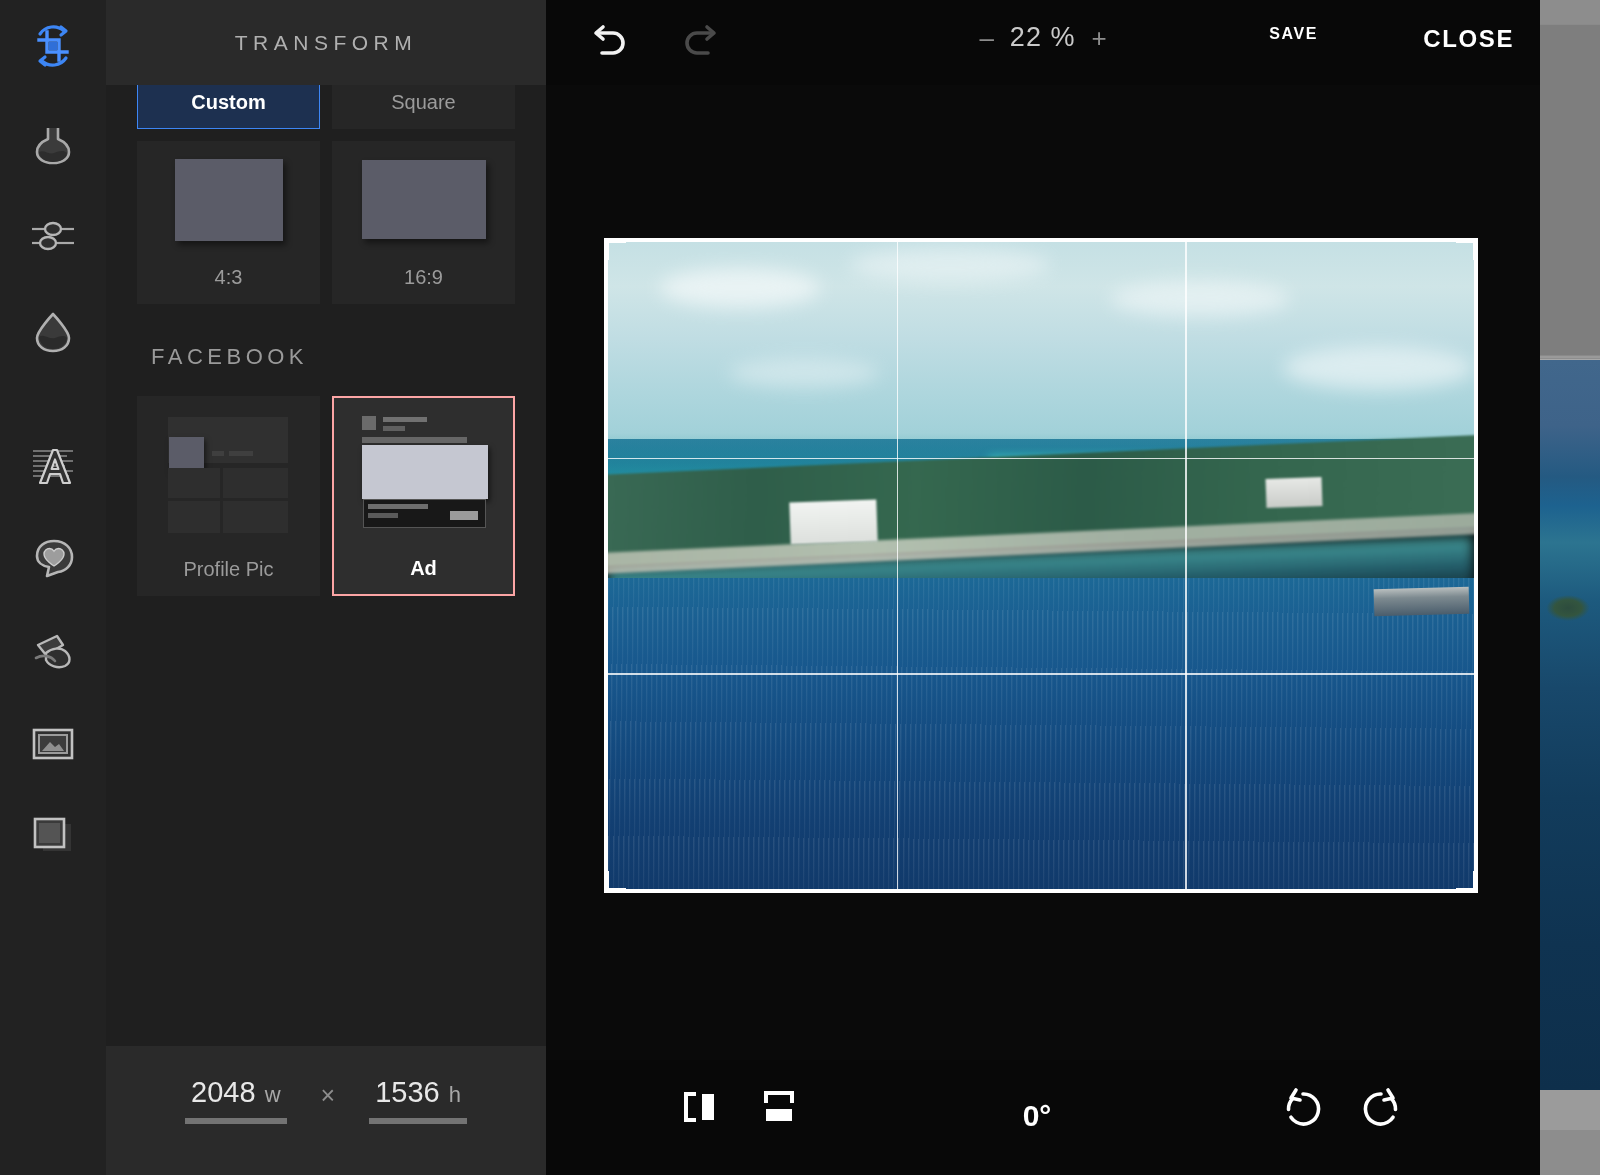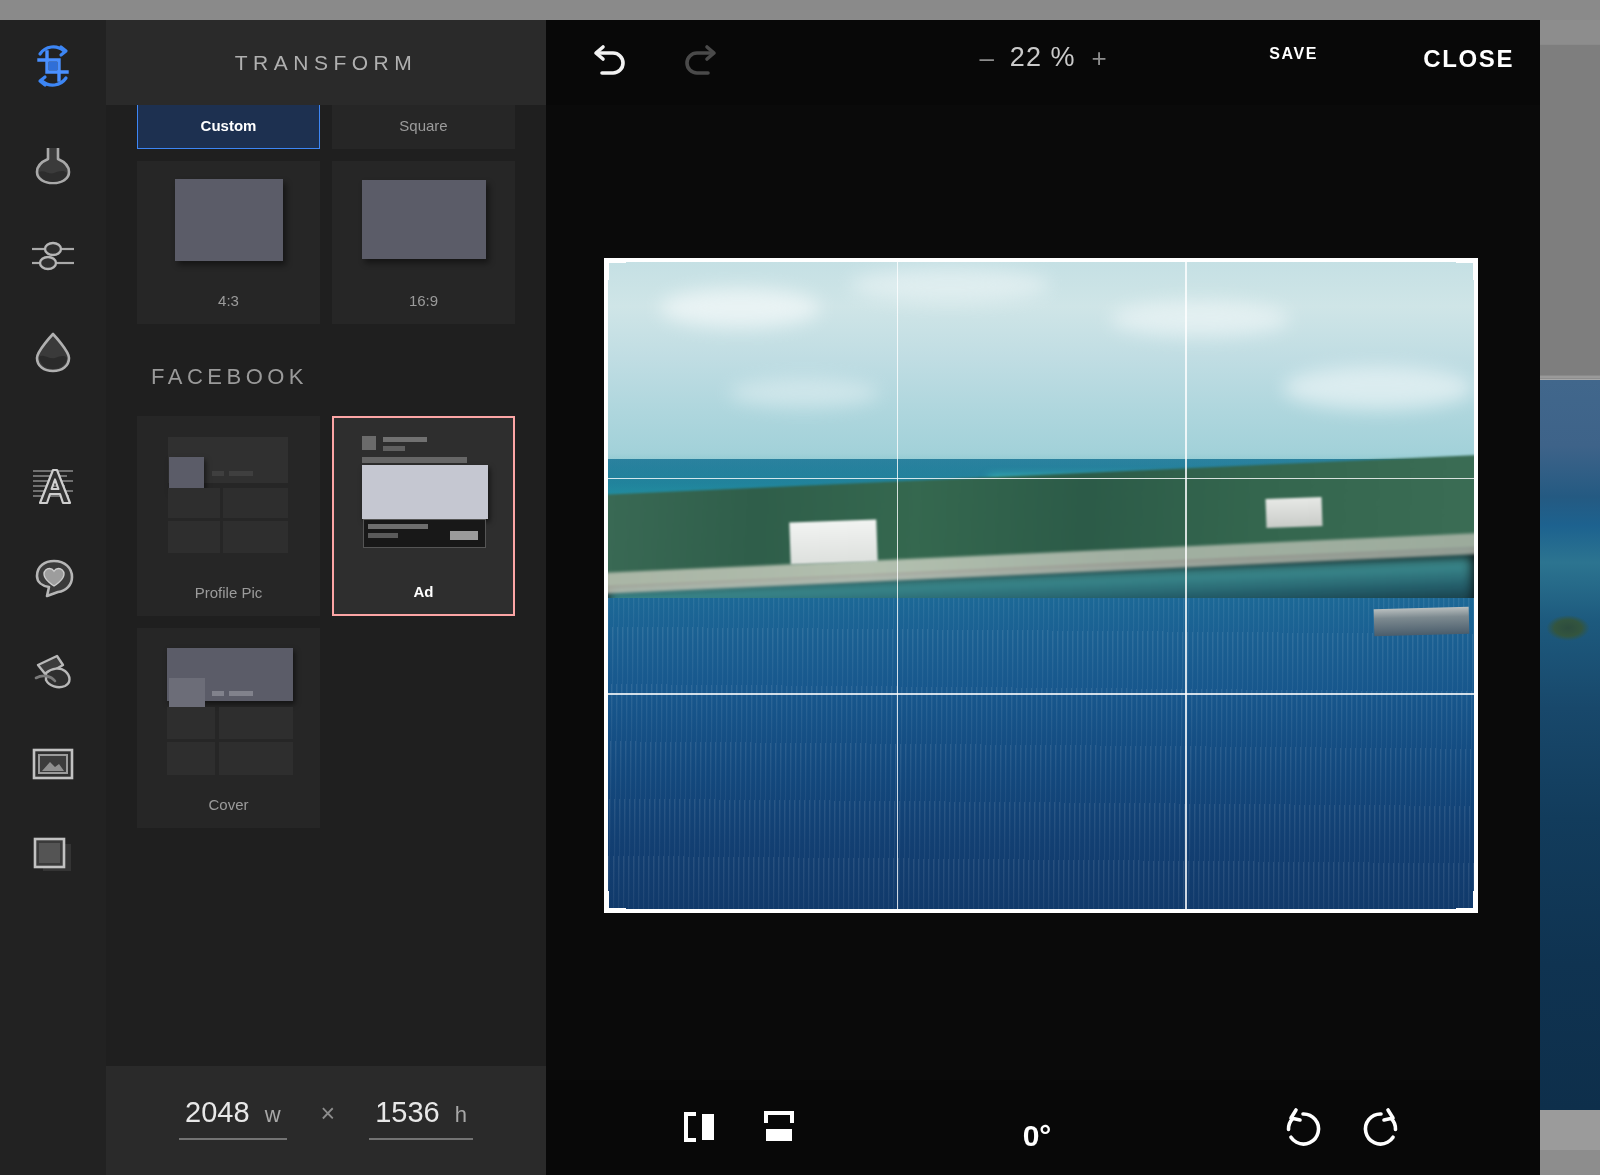--- a/index.html
+++ b/index.html
@@ -2,21 +2,21 @@
 <html><head>
 <meta charset="utf-8">
 <style>
   * { box-sizing: border-box; margin: 0; padding: 0; }
   html, body {
     width: 1600px; height: 1175px;
     background: #8a8a8a;
     font-family: "Liberation Sans", sans-serif;
     overflow: hidden;
   }
-  #app { position: relative; width: 1600px; height: 1081px; margin-top: 20px; }
+  #app { position: relative; width: 1600px; height: 1081px; }
 
   
   .bg-desktop { position:absolute; inset:0; background:#8a8a8a; }
   .bg-strip-a { position:absolute; left:1540px; top:0; width:60px; height:24px; background:#8d8d8d; }
   .bg-strip-b { position:absolute; left:1540px; top:25px; width:60px; height:330px; background:#7e7e7e; }
   .bg-strip-c { position:absolute; left:1540px; top:356px; width:60px; height:2px; background:#9a9a9a; }
   .bg-strip-d { position:absolute; left:1540px; top:358px; width:60px; height:1px; background:#8e8e8e; }
   .bg-strip-e { position:absolute; left:1540px; top:359px; width:60px; height:1px; background:#a8a8a8; }
   .bg-strip-f { position:absolute; left:1540px; top:360px; width:60px; height:730px;
                 background:linear-gradient(180deg,#41678c 0%, #3e6389 9%, #245a82 16%,
@@ -45,42 +45,42 @@
                 background:#1f1f1f; overflow:hidden; }
   .scroll-inner { position:absolute; left:0; top:-119px; width:440px; }
 
   .grid2 { display:grid; grid-template-columns:183px 183px; gap:12px 12px;
            padding:0 32px 0 31px; }
   .tile { position:relative; height:163px; background:#262626; border:1px solid transparent;
           display:flex; flex-direction:column; align-items:center; justify-content:flex-end; }
   .tile.sel { background:#1d3050; border:1px solid #3d86f5; }
   .tile-thumbwrap { position:absolute; left:0; right:0; top:0; bottom:46px;
                     display:flex; align-items:center; justify-content:center; }
-  .tile-label { color:#9b9b9b; font-size:15px; padding-bottom:14px; }
+  .tile-label { color:#9b9b9b; font-size:20px; padding-bottom:14px; }
   .tile.sel .tile-label { color:#ffffff; font-weight:bold; }
 
   .thumb-gray { background:#5b5c68; box-shadow:3px 4px 6px rgba(0,0,0,.45); }
 
   .section-title { color:#9a9a9a; font-size:22px; letter-spacing:4.5px;
                    padding:40px 0 26px 45px; }
 
   
   .mock { position:relative; width:124px; height:120px; }
   .mk { position:absolute; }
   .bar { background:#4d4d4d; }
   .barlt { background:#9e9e9e; }
   .blk { background:#303030; }
   .blk2 { background:#2e2e2e; }
   .hl { background:#5b5c68; box-shadow:2px 3px 5px rgba(0,0,0,.5); }
   .hl2 { background:#c5c7d1; box-shadow:2px 3px 5px rgba(0,0,0,.55); }
 
   
   .panel-foot { position:absolute; left:0; top:1046px; width:440px; height:129px; background:#2a2a2a; }
   .dims { display:flex; align-items:center; justify-content:center; gap:34px; padding-top:30px; }
-  .dimfield { display:flex; align-items:baseline; gap:15px; border-bottom:2px solid #737373;
+  .dimfield { display:flex; align-items:baseline; gap:9px; border-bottom:6px solid #737373;
               padding:0 6px 9px 6px; }
   .dimval { color:#e8e8e8; font-size:29px; }
   .dimunit { color:#a7a7a7; font-size:22px; }
   .dimx { color:#8d8d8d; font-size:25px; padding-bottom:9px; }
 
   
   .vscroll { position:absolute; left:530px; top:325px; width:7px; height:715px;
              background:#6d6d6d; border-radius:4px; }
 
   
@@ -336,35 +336,20 @@
                   <div class="mk" style="left:1px;top:86px;width:123px;height:29px;background:#181818;border:1px solid #555;"></div>
                   <div class="mk bar" style="left:6px;top:91px;width:60px;height:5px;background:#6e6e6e"></div>
                   <div class="mk bar" style="left:6px;top:100px;width:30px;height:5px;background:#5a5a5a"></div>
                   <div class="mk" style="left:88px;top:98px;width:28px;height:9px;background:#9b9b9b"></div>
                 </div>
               </div>
               <div class="tile-label">Ad</div>
             </div>
 
 
-            <div class="tile" style="height:200px">
-              <div class="tile-thumbwrap">
-                <div class="mock">
-                  <div class="mk hl" style="left:0px;top:3px;width:126px;height:53px;"></div>
-                  <div class="mk" style="left:2px;top:33px;width:36px;height:33px;background:#6c6d78;"></div>
-                  <div class="mk bar" style="left:45px;top:46px;width:12px;height:5px;background:#8b8c95;opacity:.8"></div>
-                  <div class="mk bar" style="left:62px;top:46px;width:24px;height:5px;background:#8b8c95;opacity:.8"></div>
-                  <div class="mk blk2" style="left:0px;top:62px;width:48px;height:32px;"></div>
-                  <div class="mk blk2" style="left:52px;top:62px;width:74px;height:32px;"></div>
-                  <div class="mk blk2" style="left:0px;top:97px;width:48px;height:33px;"></div>
-                  <div class="mk blk2" style="left:52px;top:97px;width:74px;height:33px;"></div>
-                </div>
-              </div>
-              <div class="tile-label">Cover</div>
-            </div>
           </div>
 
           <div style="height:60px"></div>
         </div>
       </div>
 
       <div class="panel-foot">
         <div class="dims">
           <div class="dimfield">
             <span class="dimval">2048</span>

